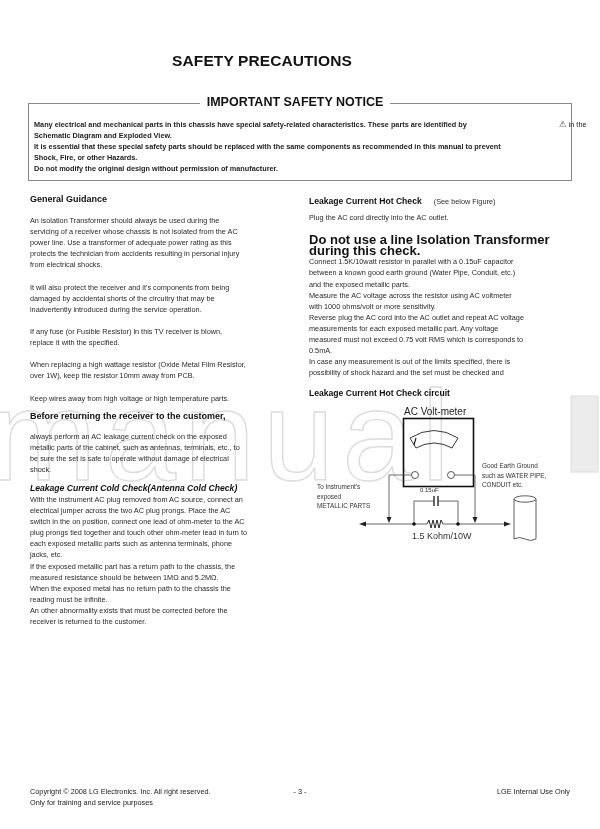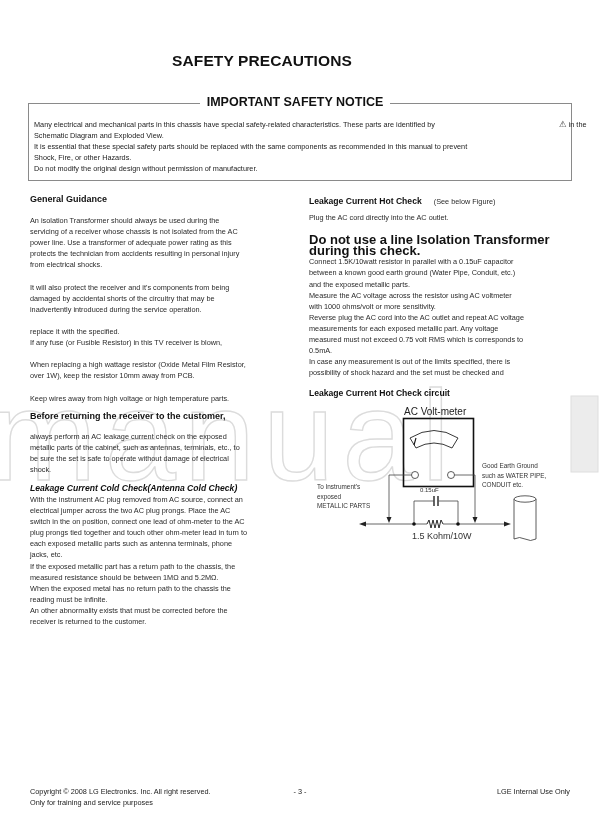--- a/index.html
+++ b/index.html
@@ -4,21 +4,21 @@
 <style>
   html, body { margin: 0; padding: 0; background: #ffffff; }
   body { width: 600px; height: 829px; position: relative; overflow: hidden;
          font-family: "Liberation Sans", sans-serif; color: #222; }
   .abs { position: absolute; }
   .title { left: 0; width: 524px; top: 52px; text-align: center; font-size: 15.5px; font-weight: bold; color: #111; letter-spacing: 0.1px; }
   .notice-box { left: 28px; top: 103px; width: 542px; height: 77px; border: 1px solid #8a8a8a; border-top: none; }
   .notice-line-l { left: 28px; top: 103px; width: 172px; height: 0; border-top: 1px solid #8a8a8a; }
   .notice-line-r { left: 390px; top: 103px; width: 181px; height: 0; border-top: 1px solid #8a8a8a; }
   .notice-title { left: 200px; width: 190px; top: 95px; text-align: center; font-size: 12.5px; font-weight: bold; color: #111; }
-  .notice-text { left: 34px; top: 119px; width: 500px; font-size: 7.3px; line-height: 11px; color: #222; }
+  .notice-text { left: 34px; top: 119px; width: 500px; font-size: 7.3px; line-height: 11px; color: #222; font-weight: bold; }
   .notice-mark { left: 531px; top: 119px; font-size: 7.3px; line-height: 11px; color: #222; margin-left: 28px; }
   .notice-mark .tri { font-size: 8.5px; }
   .col { font-size: 7.3px; line-height: 11.1px; color: #2a2a2a; }
   .h { font-weight: bold; color: #111; }
   .h9 { font-size: 9px; }
   .gap { height: 11.1px; }
   .watermark { left: 0; top: 370px; width: 600px; height: 120px; pointer-events: none; }
   .footer { font-size: 7.3px; line-height: 10.5px; color: #222; }
 </style>
 </head>
@@ -55,22 +55,22 @@
     <div>from electrical shocks.</div>
   </div>
   <div class="gap"></div>
   <div>
     <div>It will also protect the receiver and it's components from being</div>
     <div>damaged by accidental shorts of the circuitry that may be</div>
     <div>inadvertently introduced during the service operation.</div>
   </div>
   <div class="gap"></div>
   <div>
+    <div>If any fuse (or Fusible Resistor) in this TV receiver is blown,</div>
     <div>replace it with the specified.</div>
-    <div>If any fuse (or Fusible Resistor) in this TV receiver is blown,</div>
   </div>
   <div class="gap"></div>
   <div>
     <div>When replacing a high wattage resistor (Oxide Metal Film Resistor,</div>
     <div>over 1W), keep the resistor 10mm away from PCB.</div>
   </div>
   <div class="gap"></div>
   <div>
     <div>Keep wires away from high voltage or high temperature parts.</div>
   </div>

